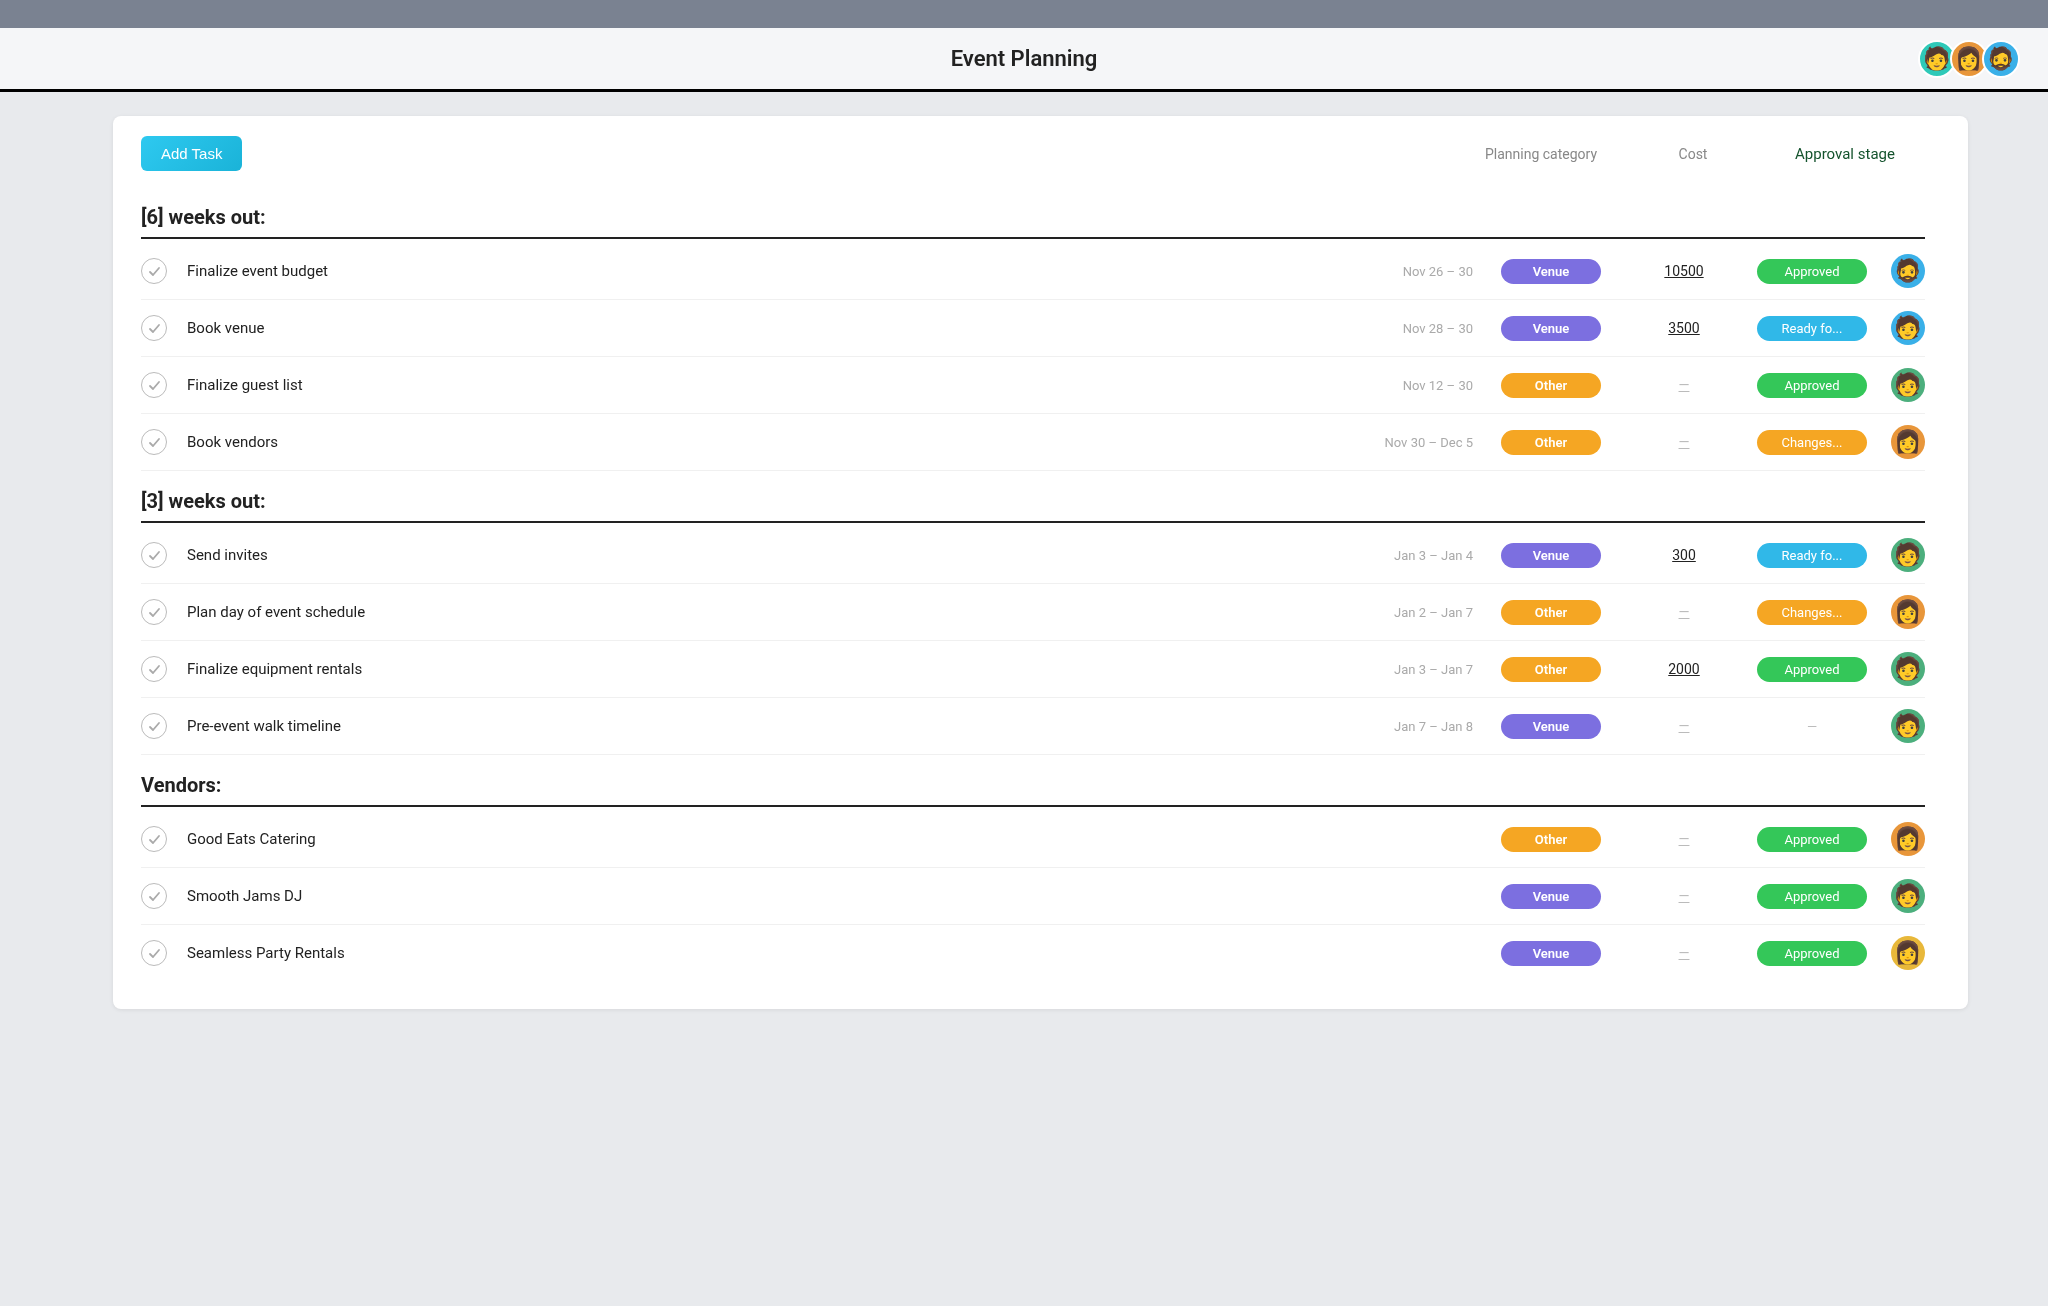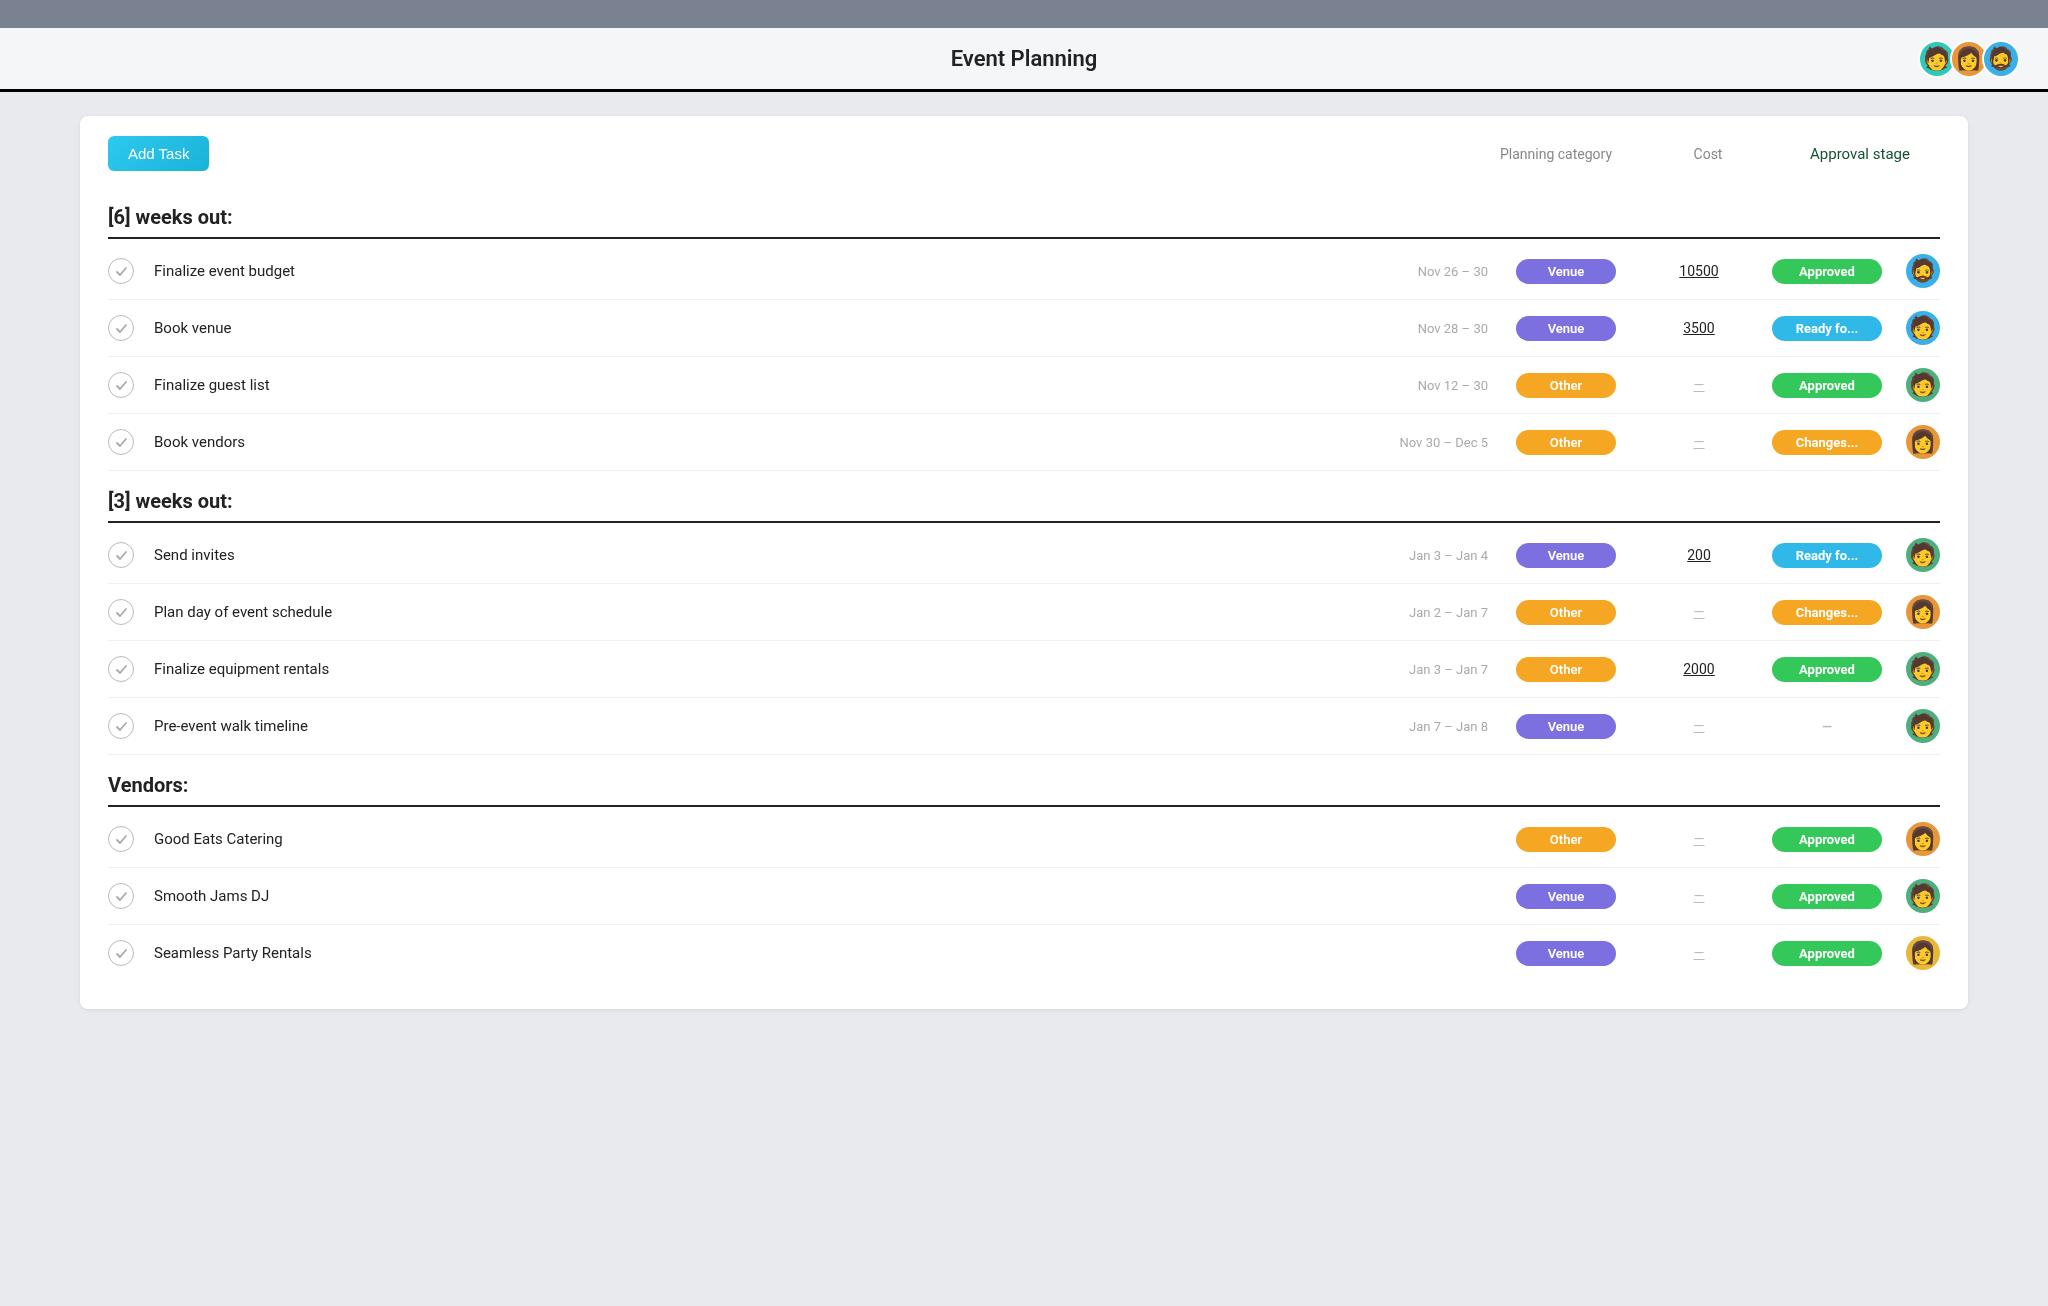--- a/index.html
+++ b/index.html
@@ -47,22 +47,23 @@
       font-size: 18px;
       overflow: hidden;
     }
     .avatar:first-child { margin-left: 0; }
     .main-content {
       padding: 24px 80px;
     }
     .task-board {
       background: white;
       border-radius: 8px;
-      padding: 20px 28px 28px 28px;
+      padding: 20px 43px 28px 28px;
       box-shadow: 0 1px 4px rgba(0,0,0,0.08);
+      margin-left: 33px;
     }
     .toolbar {
       display: flex;
       align-items: center;
       justify-content: space-between;
       margin-bottom: 16px;
     }
     .add-task-btn {
       background: linear-gradient(135deg, #2ec9f0, #1ab3d8);
       color: white;
@@ -143,21 +144,21 @@
       margin-right: 20px;
       text-decoration: underline;
     }
     .task-cost.dash { color: #bbb; }
     .approval-badge {
       width: 110px;
       text-align: center;
       border-radius: 20px;
       padding: 5px 10px;
       font-size: 13px;
-      font-weight: 700;
+      font-weight: 400;
       color: white;
       margin-right: 16px;
     }
     .badge-approved { background: #34c759; }
     .badge-ready { background: #30b8e8; }
     .badge-changes { background: #f5a623; }
     .task-avatar {
       width: 34px;
       height: 34px;
       border-radius: 50%;
@@ -269,21 +270,21 @@
         <div class="section-header">[3] weeks out:</div>
         <div class="task-row">
           <div class="check-icon">
             <svg width="13" height="13" viewBox="0 0 13 13">
               <polyline points="2,7 5,10 11,3" stroke="#aaa" stroke-width="1.8" fill="none" stroke-linecap="round" stroke-linejoin="round"></polyline>
             </svg>
           </div>
           <span class="task-name">Send invites</span>
           <span class="task-date">Jan 3 – Jan 4</span>
           <span class="category-badge badge-venue">Venue</span>
-          <span class="task-cost">200</span>
+          <span class="task-cost">300</span>
           <span class="approval-badge badge-ready">Ready fo...</span>
           <div class="task-avatar" style="background: rgb(76, 175, 125);">
             <span class="face">🧑</span>
           </div>
         </div>
         <div class="task-row">
           <div class="check-icon">
             <svg width="13" height="13" viewBox="0 0 13 13">
               <polyline points="2,7 5,10 11,3" stroke="#aaa" stroke-width="1.8" fill="none" stroke-linecap="round" stroke-linejoin="round"></polyline>
             </svg>

